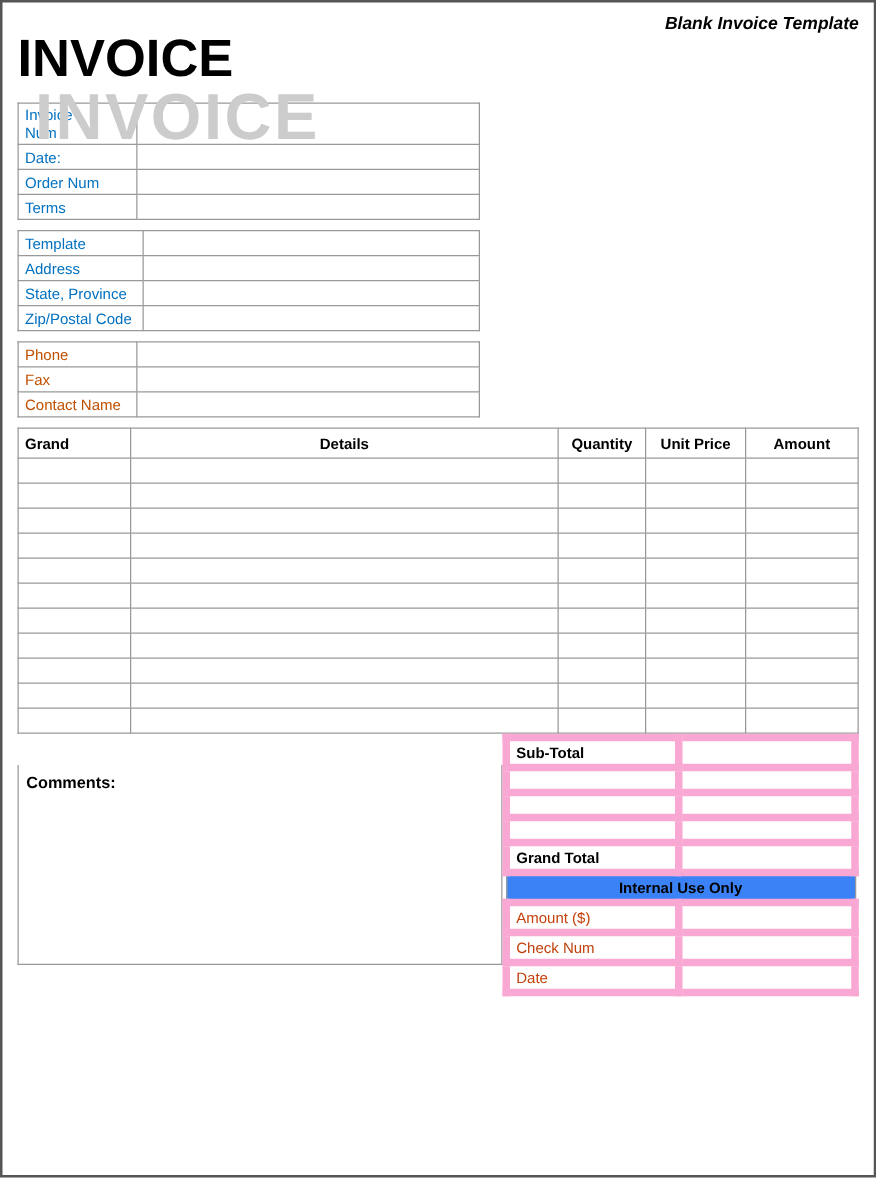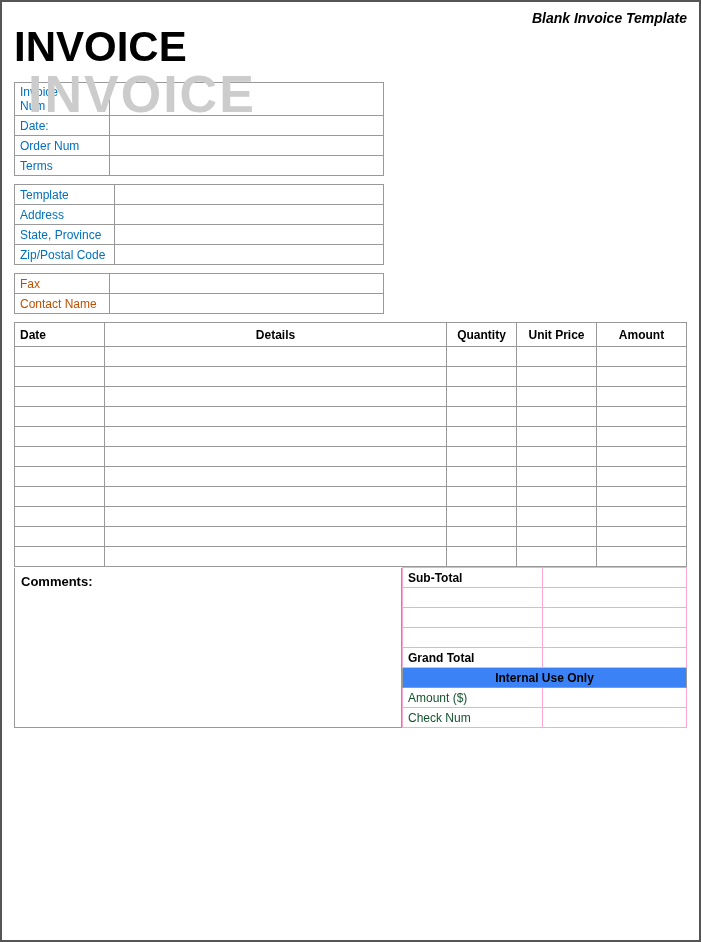--- a/index.html
+++ b/index.html
@@ -148,21 +148,21 @@
       width: 285px;
       border-collapse: collapse;
     }
 
     .totals-section table {
       border-collapse: collapse;
       width: 100%;
     }
 
     .totals-section table td {
-      border: 1px solid #f9a8d4;
+      border: 6px solid #f9a8d4;
       padding: 2px 5px;
       height: 20px;
     }
 
     .totals-section table td.tot-label {
       font-weight: bold;
       background: #fff;
       width: 140px;
     }
 
@@ -172,21 +172,21 @@
 
     .totals-section table td.internal-header {
       font-weight: bold;
       text-align: center;
       background: #3b82f6;
       border: 1px solid #999;
       font-size: 12px;
     }
 
     .totals-section table td.internal-label {
-      color: #14532d;
+      color: #c2410c;
       background: #fff;
       width: 140px;
     }
   </style>
 </head>
 <body>
 
 <div class="top-right">Blank Invoice Template</div>
 
 <div style="position:relative;">
@@ -236,36 +236,40 @@
       <td class="label">Zip/Postal Code</td>
       <td class="value"></td>
     </tr>
   </tbody>
     </table>
 </div>
 
 <div class="section">
   <table class="info-table">
     <tbody>
+        <tr>
+      <td class="label-orange">Phone</td>
+      <td class="value"></td>
+    </tr>
     <tr>
       <td class="label-orange">Fax</td>
       <td class="value"></td>
     </tr>
     <tr>
       <td class="label-orange">Contact Name</td>
       <td class="value"></td>
     </tr>
   </tbody>
     </table>
 </div>
 
 <table class="items-table">
   <thead>
     <tr>
-      <th style="text-align:left;">Date</th>
+      <th style="text-align:left;">Grand</th>
       <th>Details</th>
       <th>Quantity</th>
       <th>Unit Price</th>
       <th>Amount</th>
     </tr>
   </thead>
   <tbody>
     <tr>
       <td class="item-col"></td>
       <td class="details-col"></td>
@@ -378,16 +382,20 @@
         <td class="internal-header" colspan="2">Internal Use Only</td>
       </tr>
       <tr>
         <td class="internal-label">Amount ($)</td>
         <td class="tot-value"></td>
       </tr>
       <tr>
         <td class="internal-label">Check Num</td>
         <td class="tot-value"></td>
       </tr>
+      <tr>
+        <td class="internal-label">Date</td>
+        <td class="tot-value"></td>
+      </tr>
     </tbody>
       </table>
   </div>
 </div>
 
 </body></html>

